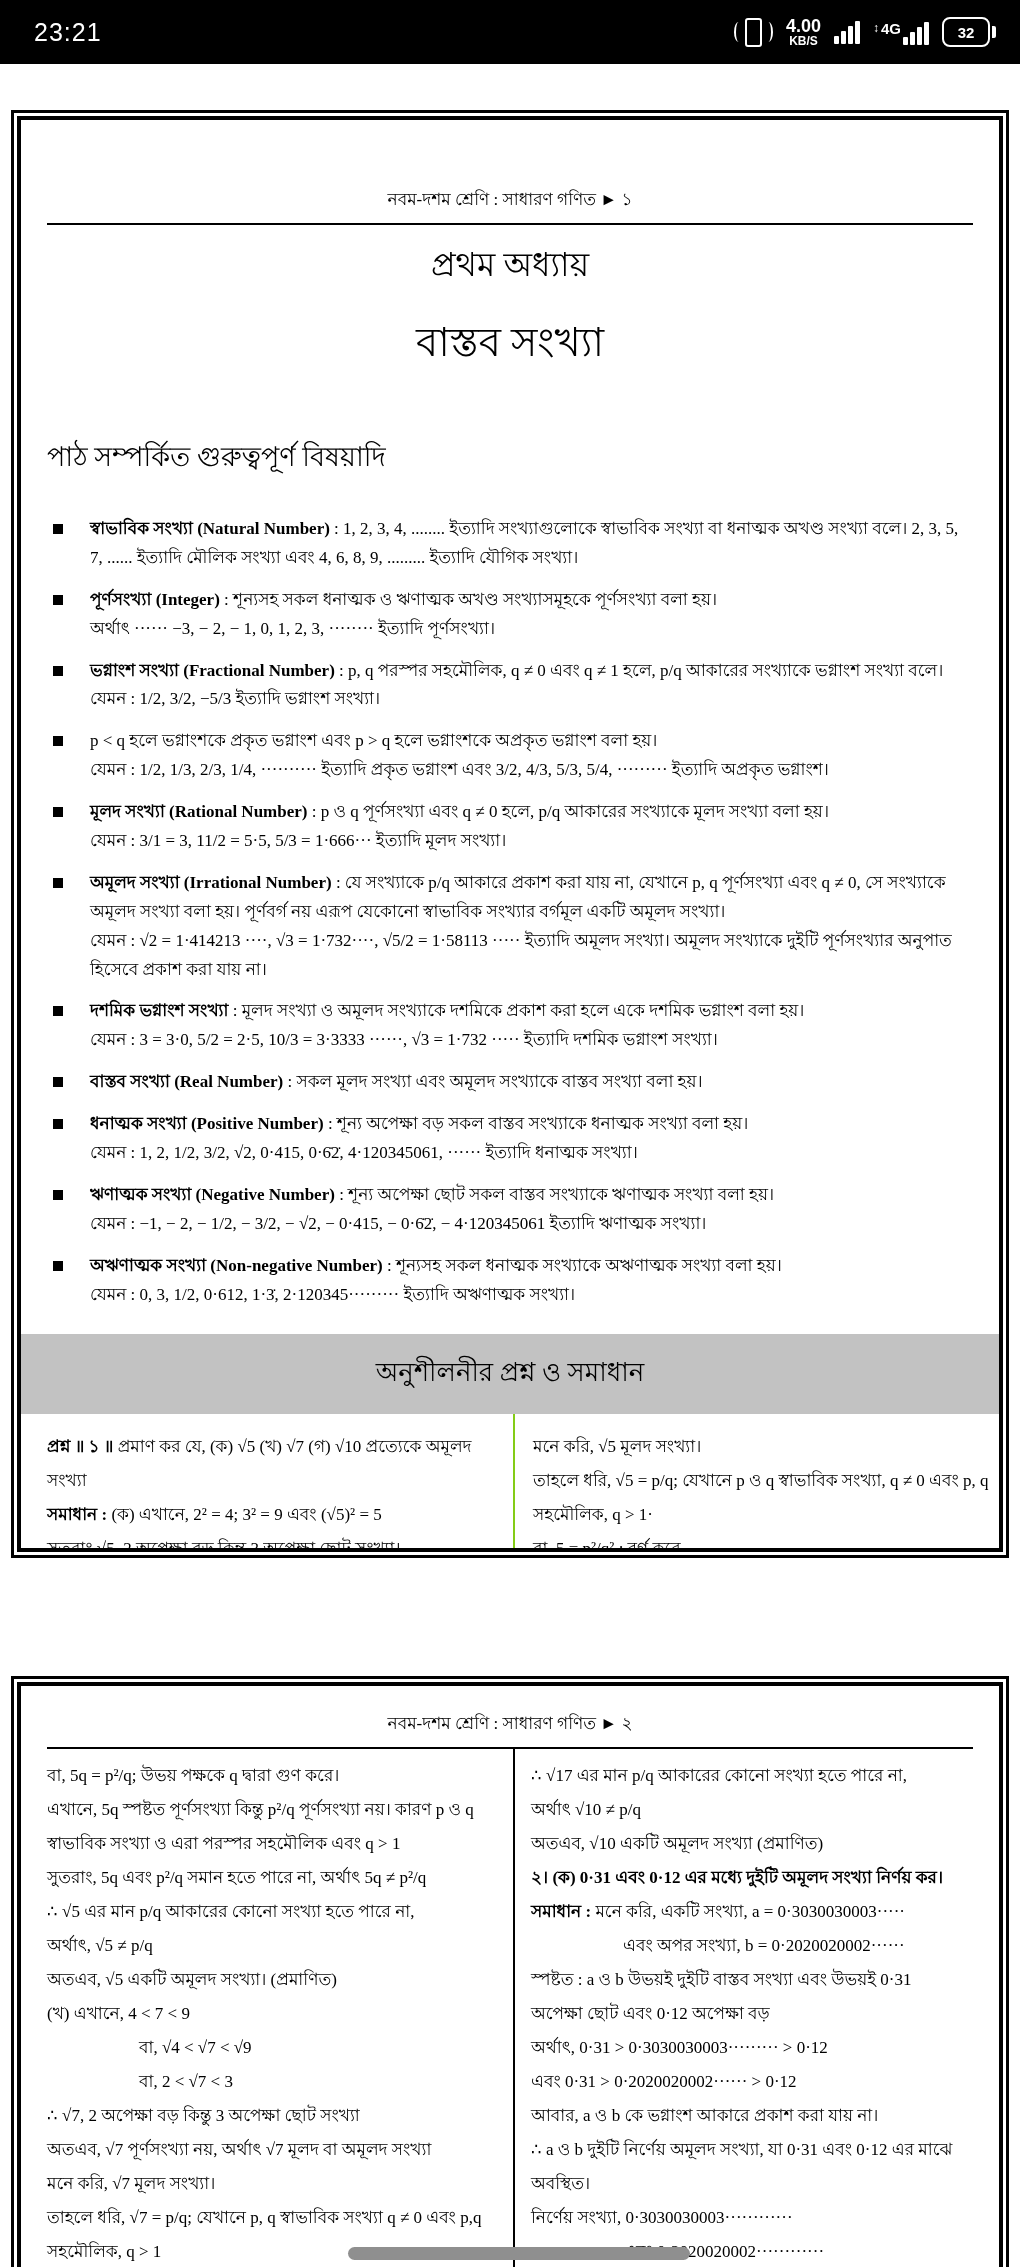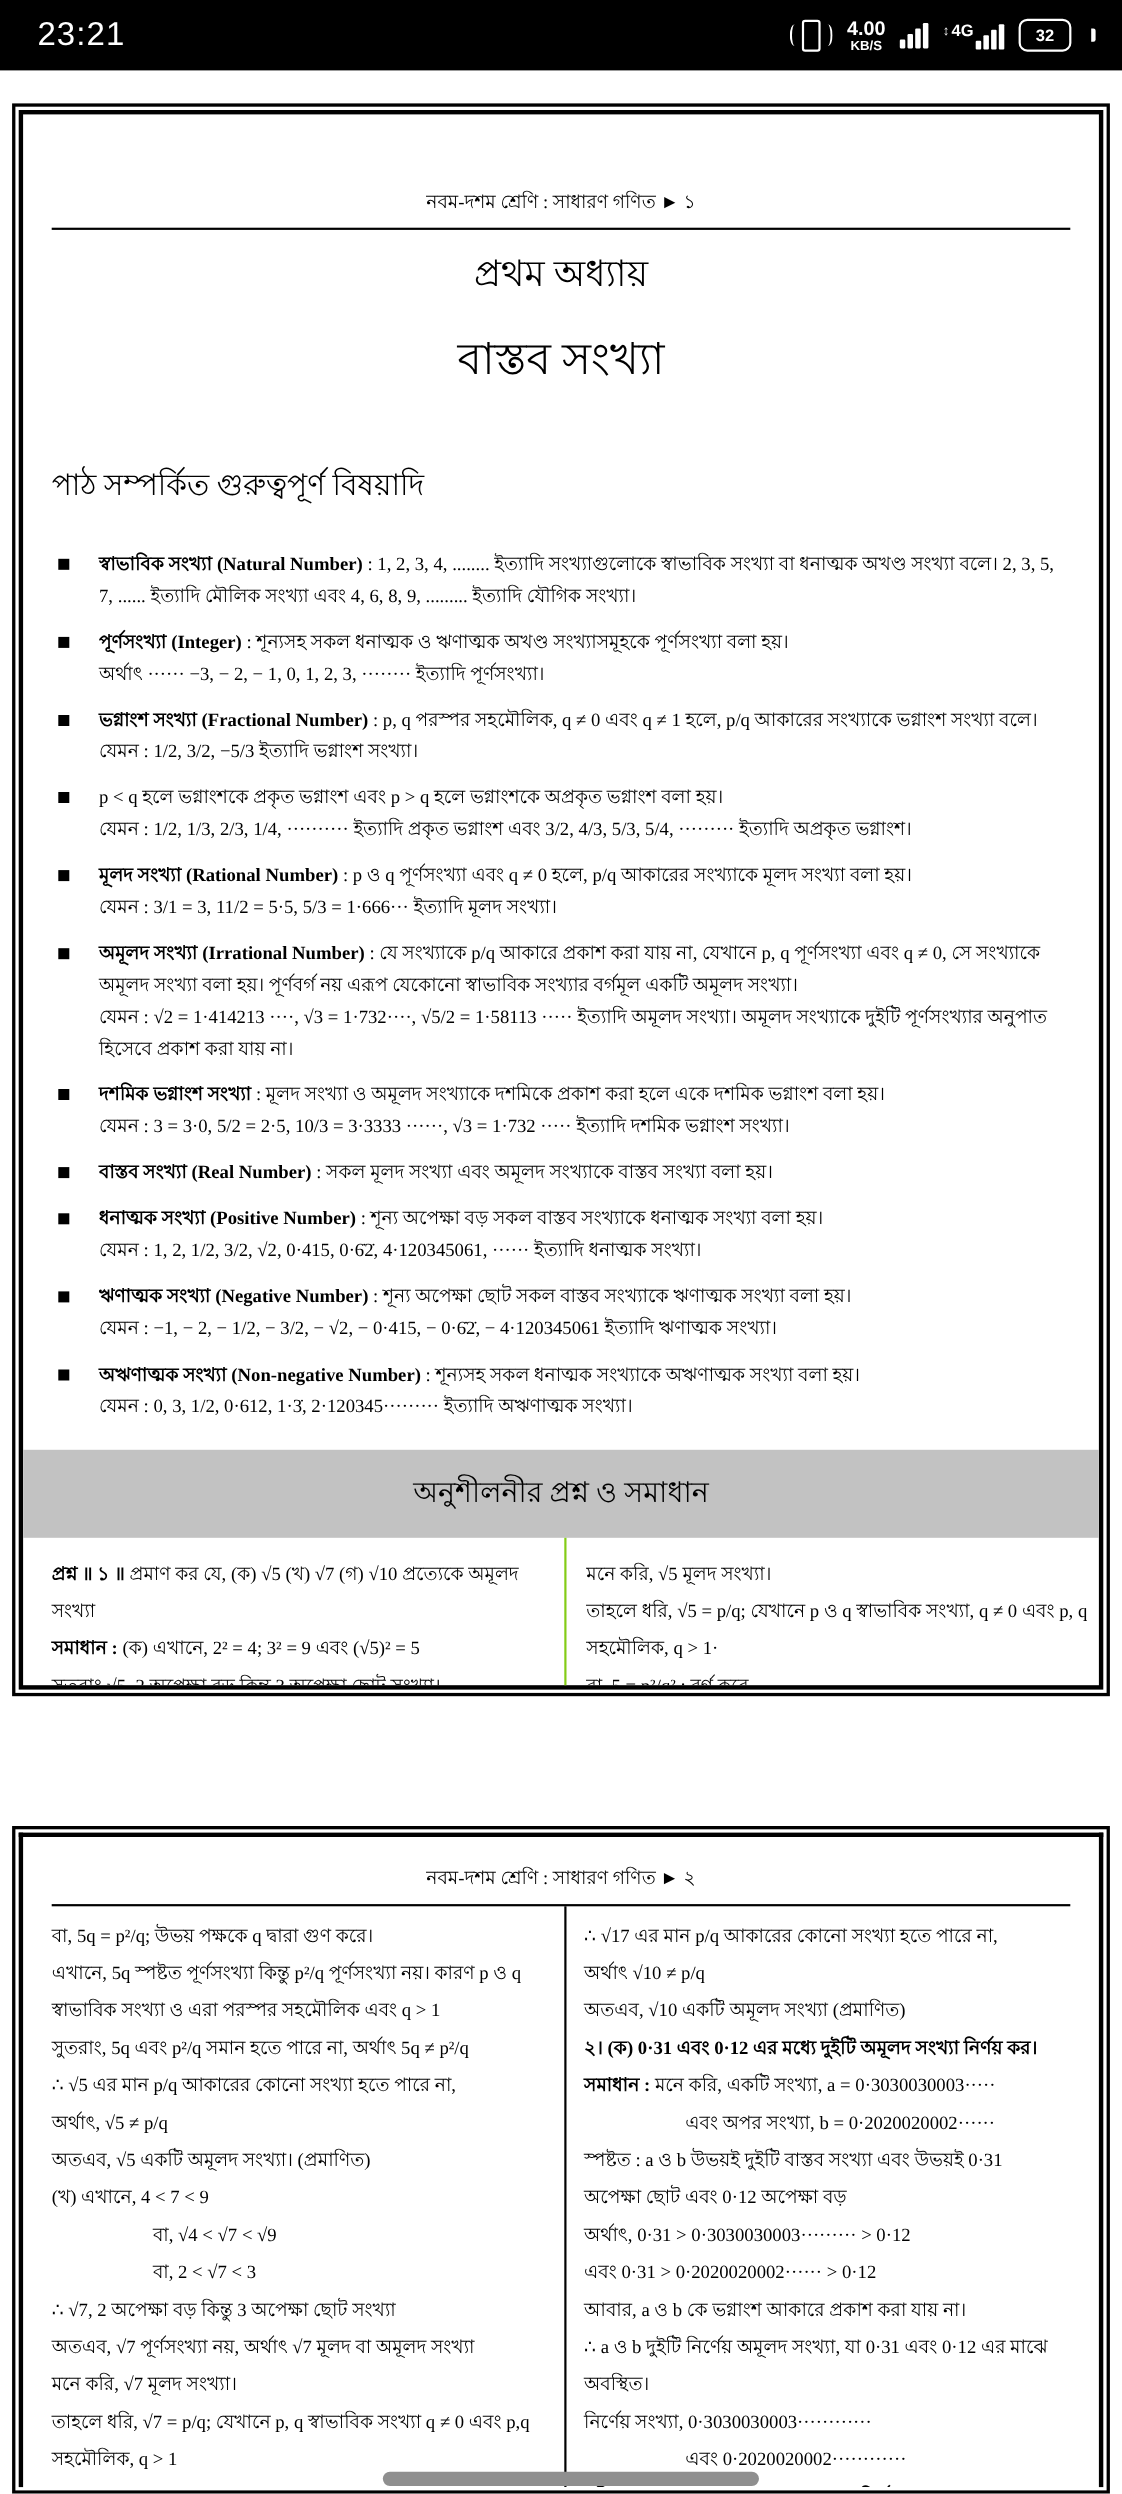--- a/index.html
+++ b/index.html
@@ -4,43 +4,43 @@
 <style>
   html,body{margin:0;padding:0}
   body{
     width:1020px;height:2267px;overflow:hidden;background:#fff;color:#000;
     font-family:"Liberation Serif","DejaVu Sans",serif;position:relative;
   }
   
   .statusbar{height:64px;background:#000;color:#fff;display:flex;align-items:center;
     justify-content:space-between;padding:0 24px 0 34px;box-sizing:border-box;
     font-family:"Liberation Sans","DejaVu Sans",sans-serif}
-  .time{font-size:30px;letter-spacing:1px}
+  .time{font-size:25px;letter-spacing:1px}
   .sicons{display:flex;align-items:center;gap:13px}
   .vib{display:flex;align-items:center}
   .vib .wl{width:7px;height:20px;border-left:2px solid #fff;border-radius:50%;margin-right:2px}
   .vib .ph{width:13px;height:25px;border:2px solid #fff;border-radius:3px}
   .vib .wr{width:7px;height:20px;border-right:2px solid #fff;border-radius:50%;margin-left:2px}
   .speed{display:flex;flex-direction:column;align-items:center;line-height:1.02}
   .speed .v{font-size:18px;font-weight:bold}
   .speed .u{font-size:12px;font-weight:bold}
   .bars{display:flex;align-items:flex-end;gap:2px}
   .bars i{display:block;width:5px;background:#fff;border-radius:1px}
   .net{display:flex;align-items:flex-end;gap:2px}
   .updown{font-size:12px;margin-bottom:10px}
   .fourg{font-size:15px;font-weight:bold;margin-bottom:8px}
-  .batt{display:flex;align-items:center;gap:18px}
+  .batt{display:flex;align-items:center;gap:2px}
   .bshell{width:44px;height:26px;border:2px solid #fff;border-radius:8px;display:flex;
     align-items:center;justify-content:center;font-size:15px;font-weight:bold}
   .bnub{width:4px;height:12px;background:#fff;border-radius:0 2px 2px 0}
   
   .page{width:998px;margin:0 auto;border:3px solid #000;padding:3px;box-sizing:border-box;background:#fff}
   .page-inner{border:4px solid #000;height:100%;box-sizing:border-box;padding:0 26px;
     overflow:hidden;position:relative;display:flex;flex-direction:column}
-  .page1{height:1448px;margin-top:30px}
+  .page1{height:1448px;margin-top:46px}
   .gap{height:118px}
   .page2{height:607px}
   .page2 .page-inner{border-bottom:none}
   .page-header{text-align:center;font-size:17px;margin-top:66px}
   .page2 .page-header{margin-top:24px}
   .hr{border-top:2px solid #000;margin-top:9px}
   .chapter{text-align:center;font-size:33px;margin-top:14px}
   .main-title{text-align:center;font-size:40px;margin-top:16px}
   .section-heading{font-size:27px;margin-top:58px}
   .bullets{margin-top:34px}

